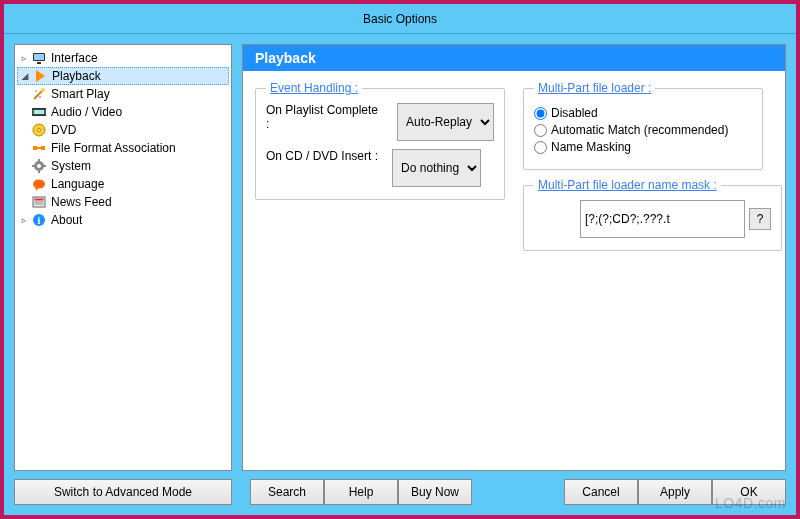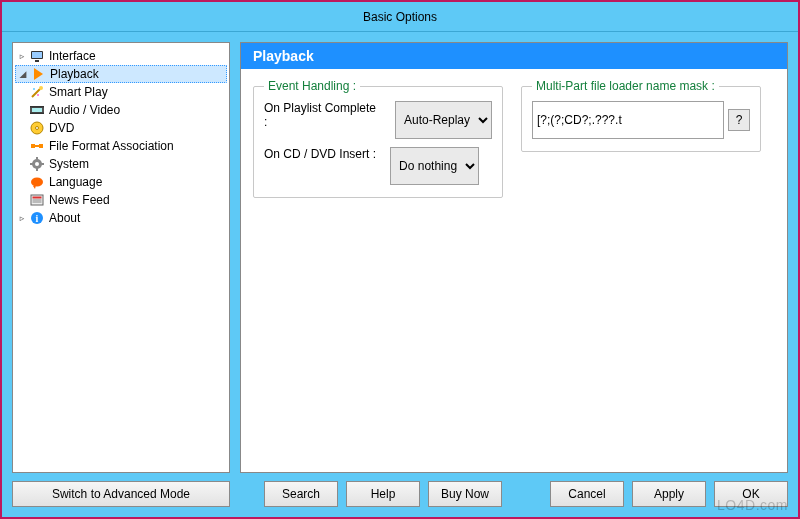--- a/index.html
+++ b/index.html
@@ -6,21 +6,21 @@
   body {
     margin: 0;
     font-family: "Segoe UI", Tahoma, Arial, sans-serif;
     font-size: 12px;
     color: #000;
     background: #fff;
   }
   .window {
     width: 800px;
     height: 519px;
-    border: 2px solid #be185d;
+    border: 4px solid #be185d;
     display: flex;
     flex-direction: column;
     position: relative;
     background: #fff;
   }
   .titlebar {
     background: #5ec9f6;
     height: 30px;
     display: flex;
     align-items: center;
@@ -113,22 +113,23 @@
     align-items: flex-start;
   }
   fieldset {
     border: 1px solid #c8c8c8;
     border-radius: 2px;
     padding: 8px 10px 12px 10px;
     margin: 0;
   }
   fieldset legend {
     padding: 0 4px;
-    color: #15803d;
-    font-size: 12px;
+    color: #3b82f6;
+    font-size: 12px;
+    text-decoration: underline;
   }
   .form-row {
     display: flex;
     flex-direction: row;
     gap: 14px;
     margin-bottom: 8px;
   }
   .form-row:last-child { margin-bottom: 0; }
   select, input[type="text"] {
     font-family: inherit;
@@ -144,32 +145,31 @@
     align-items: center;
     gap: 4px;
     margin: 3px 0;
   }
   .radio-row input { margin: 0; }
   .mask-row {
     display: flex;
     gap: 4px;
     align-items: center;
   }
-  .mask-row input { flex: 1; }
+  .mask-row input { flex: 1; margin-left: 46px; }
   .small-btn {
     width: 22px; height: 22px;
     border: 1px solid #a0a0a0;
     background: #eaeaea;
     font-size: 12px;
     cursor: pointer;
   }
 
   .button-bar {
     display: flex;
-    gap: 8px;
     align-items: center;
     background: #5ec9f6;
   }
   .btn {
     height: 26px;
     border: 1px solid #8a8a8a;
     background: linear-gradient(#f6f6f6, #e2e2e2);
     font-family: inherit;
     font-size: 12px;
     cursor: pointer;
@@ -357,20 +357,35 @@
             </div>
             <div class="form-row">
               <label>On CD / DVD Insert :</label>
               <select>
                 <option>Do nothing</option>
               </select>
             </div>
           </fieldset>
 
           <div style="width:240px;display:flex;flex-direction:column;gap:8px;">
+            <fieldset>
+              <legend>Multi-Part file loader :</legend>
+              <div class="radio-row">
+                <input type="radio" name="mp" checked="" style="">
+                <span>Disabled</span>
+              </div>
+              <div class="radio-row">
+                <input type="radio" name="mp" style="">
+                <span>Automatic Match (recommended)</span>
+              </div>
+              <div class="radio-row">
+                <input type="radio" name="mp" style="">
+                <span>Name Masking</span>
+              </div>
+            </fieldset>
 
             <fieldset>
               <legend>Multi-Part file loader name mask :</legend>
               <div class="mask-row">
                 <input type="text" value="[?;(?;CD?;.???.t" style="">
                 <button class="small-btn">?</button>
               </div>
             </fieldset>
           </div>
 

